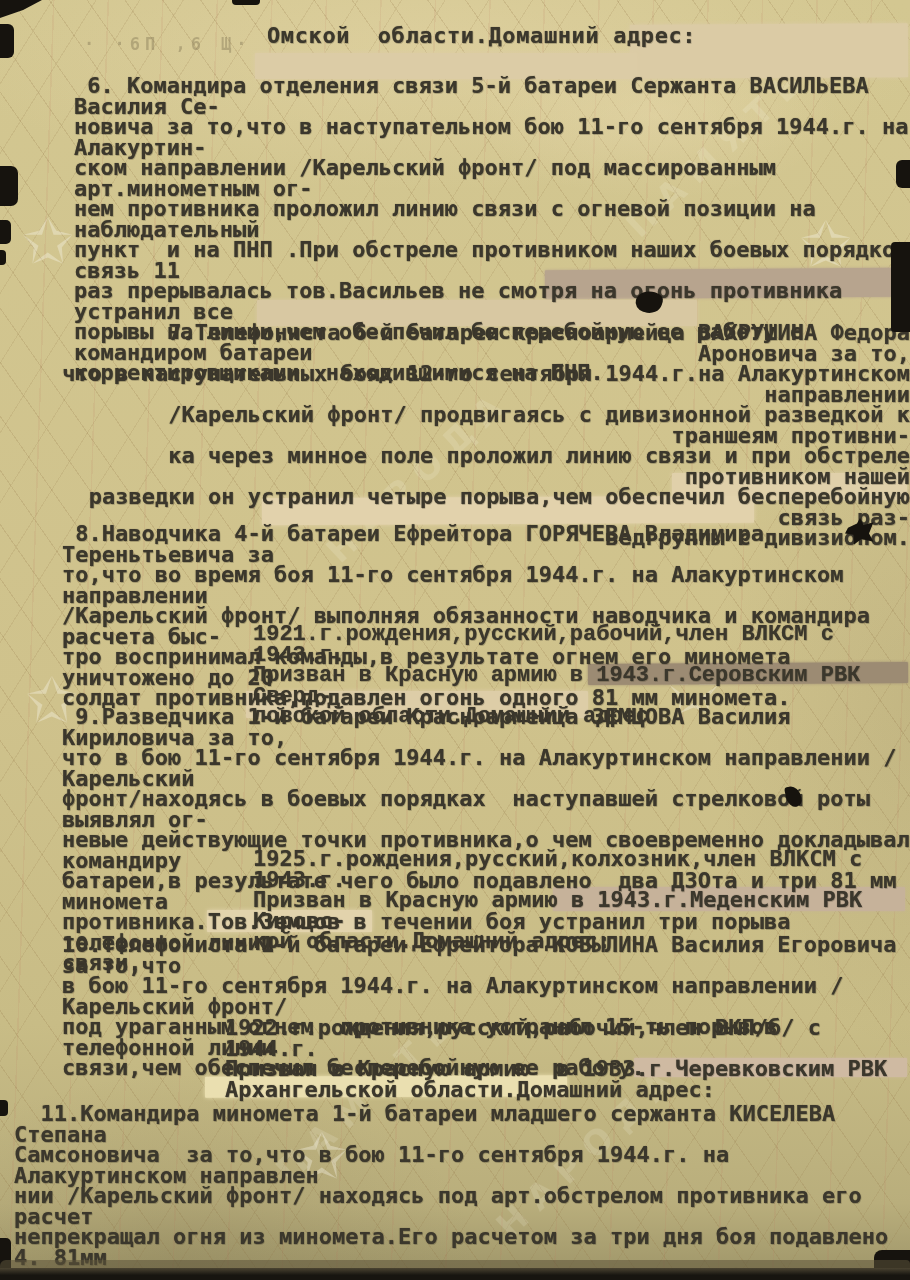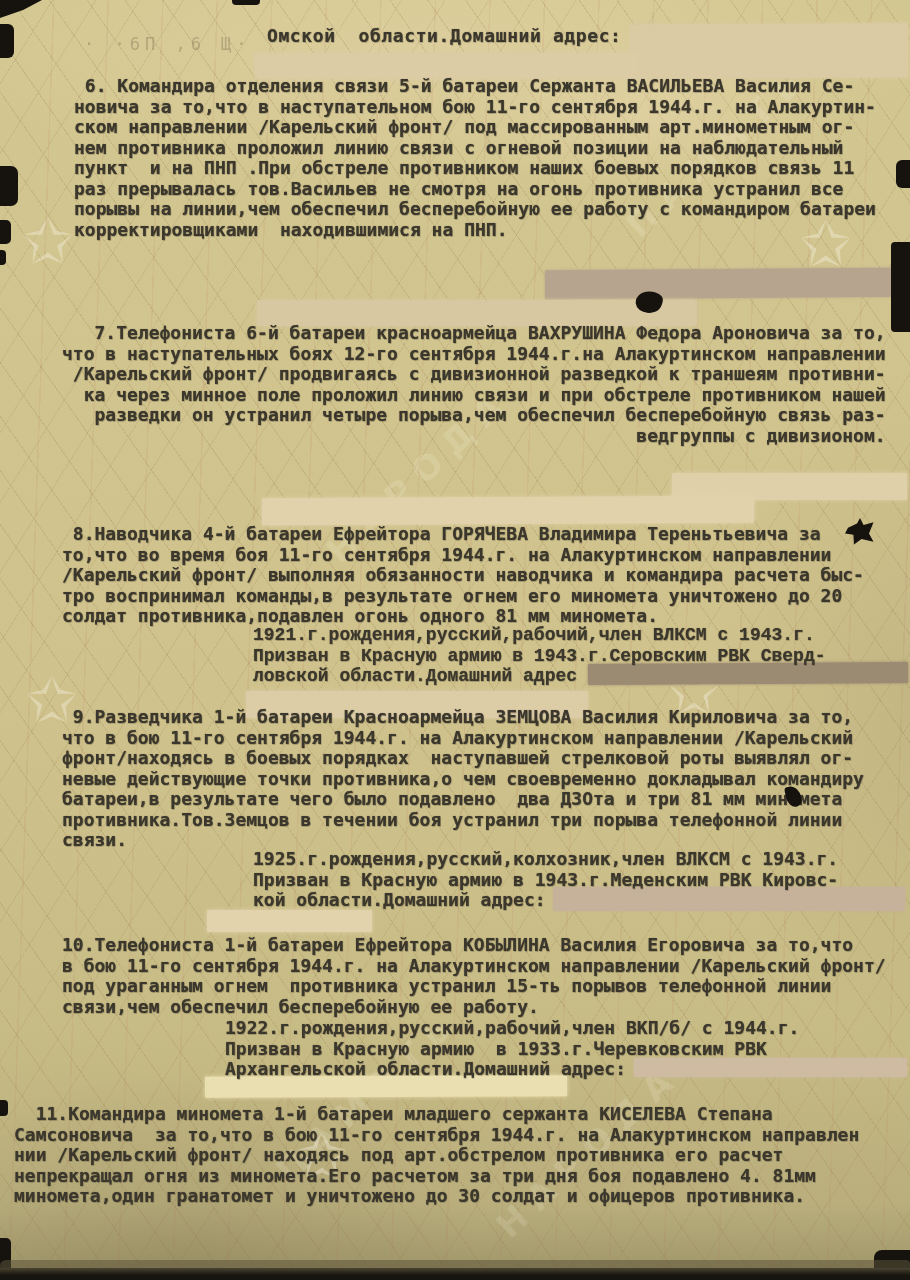--- a/index.html
+++ b/index.html
@@ -21,26 +21,26 @@
   #mottle{
     position:absolute;inset:0;pointer-events:none;
     background:
       radial-gradient(ellipse 260px 120px at 72% 9%, rgba(240,224,184,.30), rgba(240,224,184,0) 70%),
       radial-gradient(ellipse 420px 260px at 20% 98%, rgba(110,100,68,.18), rgba(110,100,68,0) 70%),
       radial-gradient(ellipse 300px 500px at 101% 55%, rgba(120,108,74,.14), rgba(120,108,74,0) 70%);
   }
   .typetext{
     position:absolute;white-space:pre-wrap;
     font-family:"DejaVu Sans Mono", monospace;
-    font-size:18px;line-height:20.5px;font-weight:700;color:#3b372c;
+    font-size:22px;line-height:20.5px;font-weight:700;color:#3b372c;
     text-shadow:0 0 1px rgba(56,50,38,.65), .7px .7px 0 rgba(56,50,38,.22);
     letter-spacing:0;
   }
   #hdr{left:267px;top:26px;letter-spacing:.6px;}
-  #ghost{left:84px;top:34px;font-size:17px;color:#7d7150;opacity:.4;letter-spacing:5px;filter:blur(.4px);font-weight:400;position:absolute;font-family:"DejaVu Sans Mono",monospace;}
+  #ghost{left:84px;top:34px;font-size:17px;color:#7d7150;opacity:.4;letter-spacing:5px;filter:blur(.4px);font-weight:700;position:absolute;font-family:"DejaVu Sans Mono",monospace;}
   #p6{left:54px;top:76px;margin-left:20px;}   #bio6{left:255px;top:238px;}
   #p7{left:62px;top:323px;text-align:right;}  #bio7{left:253px;top:441px;}
   #p8{left:62px;top:524px;}  #bio8{left:253px;top:625px;font-family:Liberation Mono, monospace;}
   #p9{left:62px;top:707px;}  #bio9{left:253px;top:849px;}
   #p10{left:62px;top:935px;} #bio10{left:225px;top:1018px;}
   #p11{left:14px;top:1098px;margin-top:6px;}#bio11{left:245px;top:1200px;}
   .redact{position:absolute;border-radius:1px;}
   #r1 {left:630px;top:24px;  width:278px;height:54px;background:#dbcba5;box-shadow:0 0 4px #dbcba5;transform:rotate(-.3deg);}
   #r2 {left:255px;top:53px;  width:382px;height:26px;background:#dccca6;box-shadow:0 0 4px #dccca6;}
   #r3 {left:545px;top:269px; width:348px;height:29px;background:#b7a48e;box-shadow:0 0 3px #b7a48e;transform:rotate(-.4deg);}

